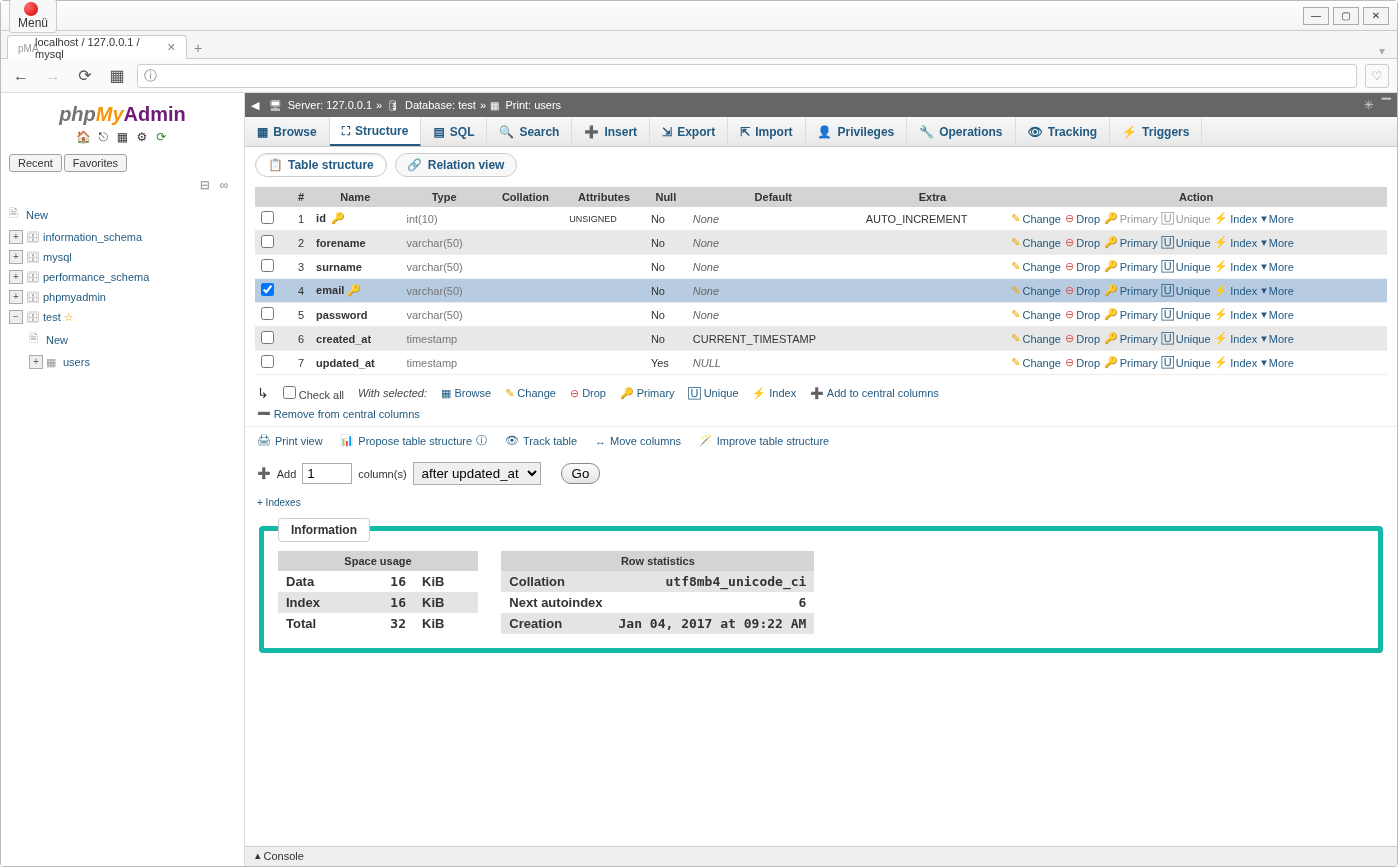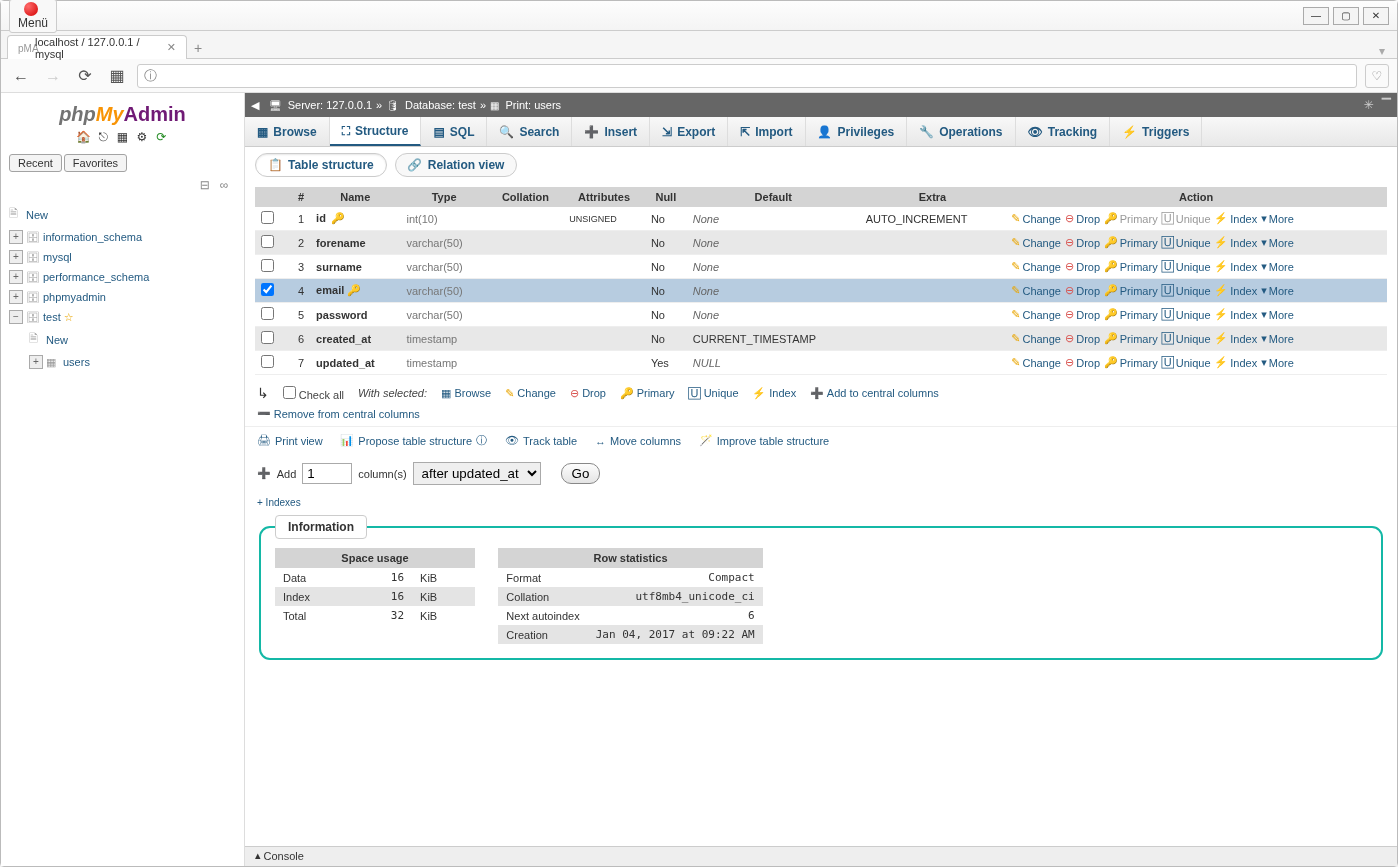--- a/index.html
+++ b/index.html
@@ -85,25 +85,25 @@
 .util-row { padding: 6px 12px; display: flex; gap: 18px; font-size: 11px; border-top: 1px solid #eee; }
 .util-row a { color: #235a81; cursor: pointer; display: inline-flex; align-items: center; gap: 4px; }
 
 .add-row { padding: 8px 12px; display: flex; align-items: center; gap: 6px; font-size: 11px; }
 .add-row input[type=text] { width: 50px; padding: 2px 4px; border: 1px solid #aaa; }
 .add-row select { padding: 2px 4px; border: 1px solid #aaa; }
 .go-btn { padding: 2px 10px; border: 1px solid #888; border-radius: 10px; background: linear-gradient(#fdfdfd,#e4e4e4); cursor: pointer; margin-left: 14px; }
 
 .indexes-link { padding: 4px 12px; color: #235a81; cursor: pointer; font-size: 10px; }
 
-.info-box { margin: 14px 14px 10px; border: 2px solid #14b8a6; border-radius: 11px; padding: 20px 14px 14px; position: relative; }
+.info-box { margin: 14px 14px 10px; border: 5px solid #14b8a6; border-radius: 4px; padding: 20px 14px 14px; position: relative; }
 .info-tab { position: absolute; top: -13px; left: 14px; background: #fff; border: 1px solid #ccc; border-radius: 4px; padding: 4px 12px; font-weight: bold; font-size: 12px; }
 .stat-box { display: inline-table; border-collapse: collapse; margin-right: 20px; vertical-align: top; min-width: 200px; }
 .stat-box th { background: #d4d4d4; padding: 4px 8px; text-align: center; font-size: 11px; }
-.stat-box td { padding: 3px 8px; font-size: 11px; }
+.stat-box td { padding: 3px 8px; font-size: 13px; font-weight: bold; }
 .stat-box tr.alt td { background: #e4e4e4; }
 .stat-val { text-align: right; font-family: monospace; font-size: 10px; }
 
 .console-bar { position: absolute; bottom: 0; left: 244px; right: 0; height: 20px; background: #eee; border-top: 1px solid #ccc; padding: 2px 10px; font-size: 11px; }
 .console-lbl { display: inline-flex; align-items: center; gap: 3px; cursor: pointer; }
 </style>
 </head>
 <body>
 
 <div class="browser-window">
@@ -482,24 +482,20 @@
                 <td>KiB</td>
               </tr>
             </tbody>
         </table>
         <table class="stat-box" style="min-width:240px">
           <tbody>
               <tr>
                 <th colspan="2">Row statistics</th>
               </tr>
           </tbody><tbody id="stats-body">
-              <tr>
-                <td>Format</td>
-                <td class="stat-val">Compact</td>
-              </tr>
               <tr class="alt">
                 <td>Collation</td>
                 <td class="stat-val">utf8mb4_unicode_ci</td>
               </tr>
               <tr>
                 <td>Next autoindex</td>
                 <td class="stat-val">6</td>
               </tr>
               <tr class="alt">
                 <td>Creation</td>

